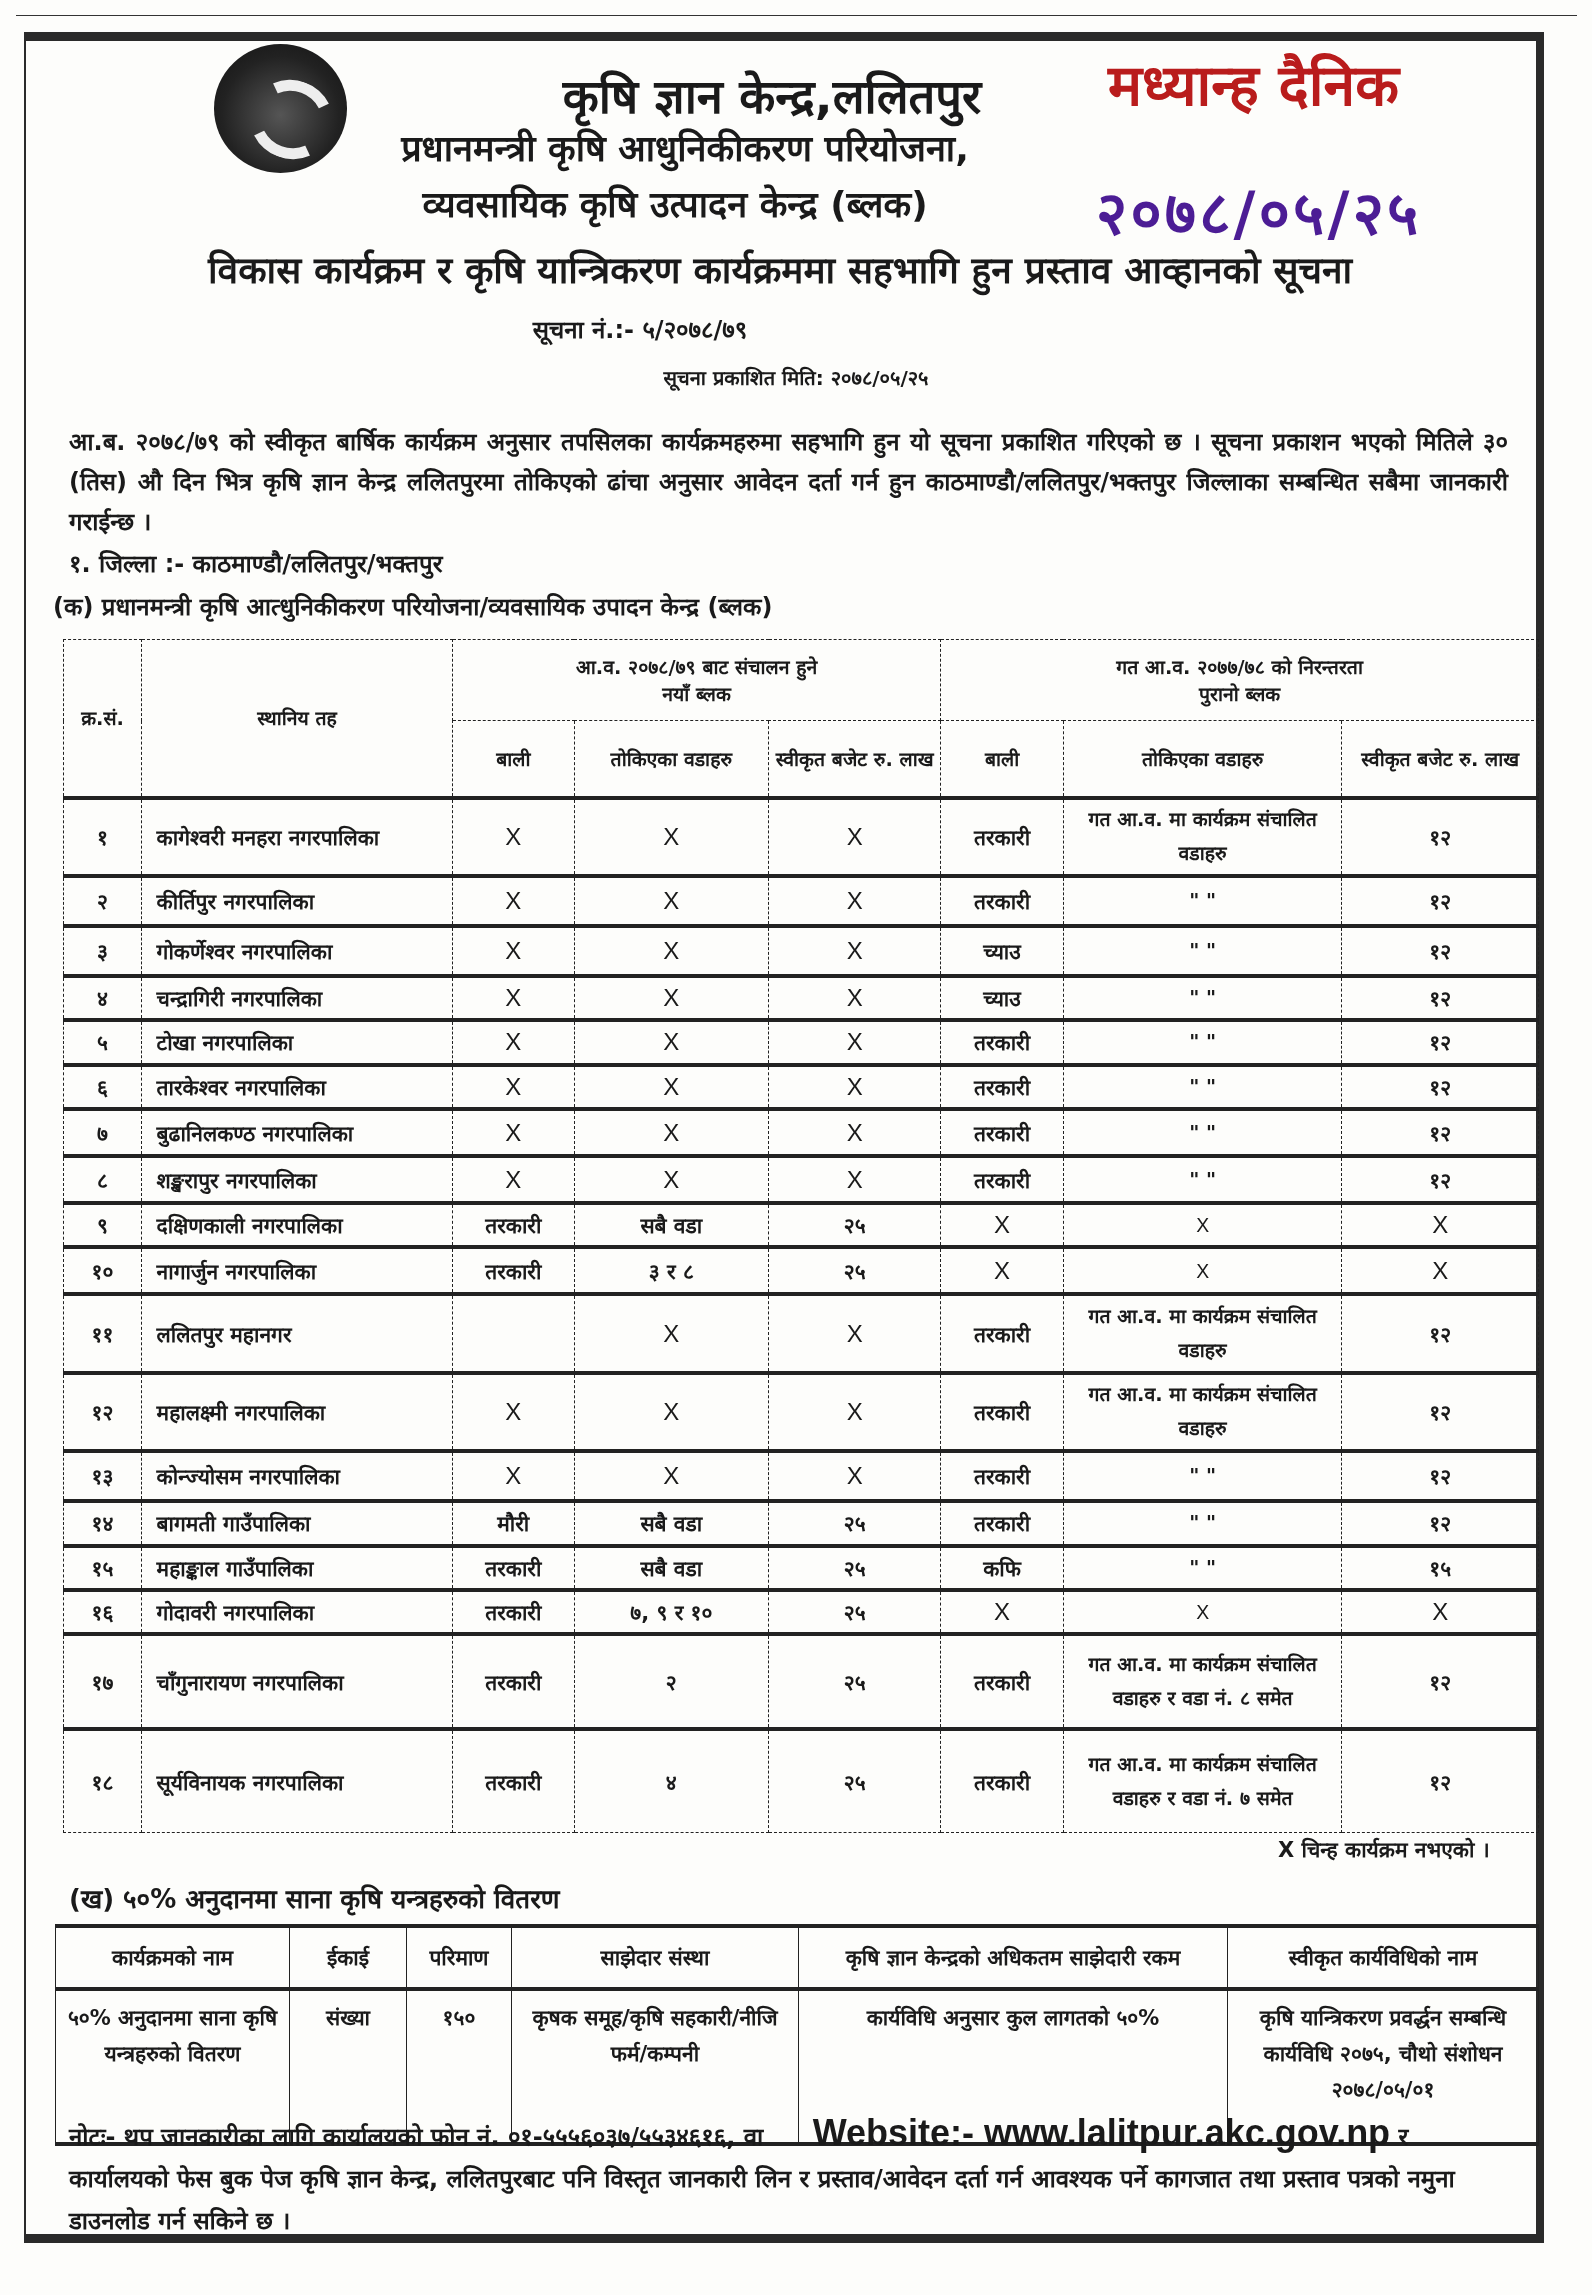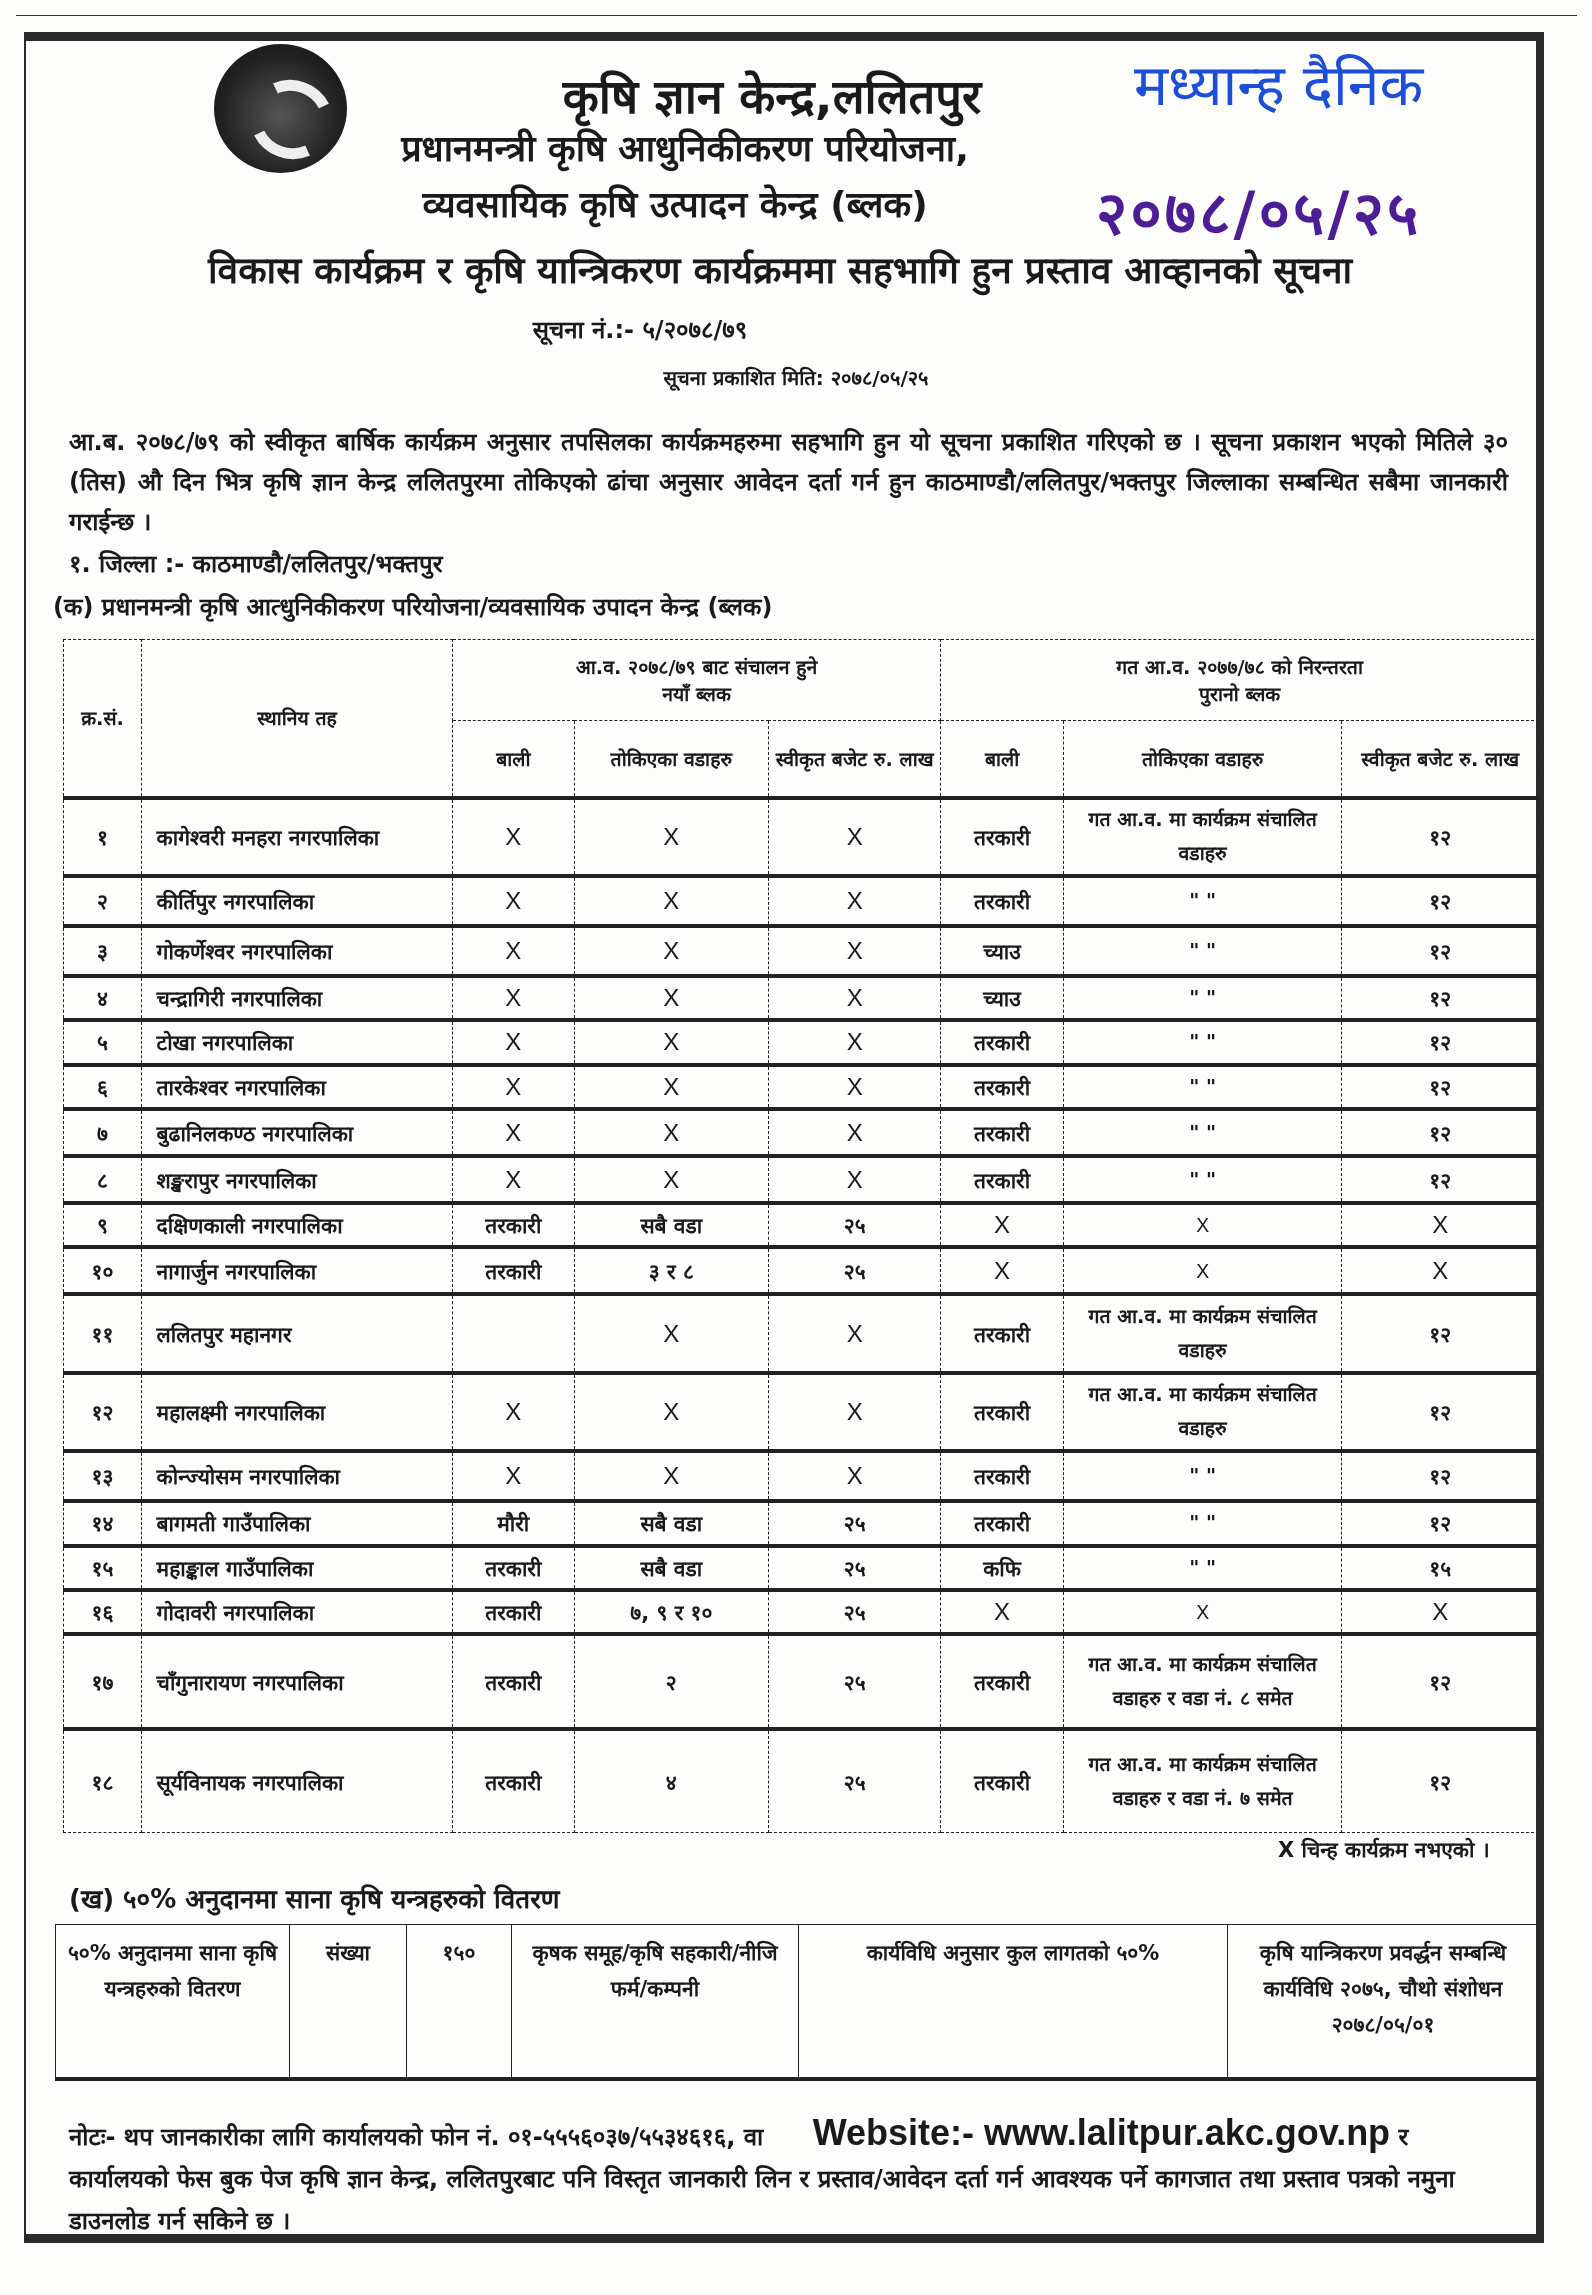--- a/index.html
+++ b/index.html
@@ -22,21 +22,21 @@
     position: absolute; left: 36px; top: 36px; width: 61px; height: 57px;
     border: 11.3px solid #eee; border-color: #eee transparent #eee transparent; border-radius: 50%;
     transform: rotate(20deg);
   }
   .h1 { position: absolute; top: 63px; left: 0; width: 1592px; text-align: center; font-size: 47px; font-weight: bold; }
   .h1 span { position: relative; left: -24px; }
   .h2 { position: absolute; top: 123px; left: 0; width: 1592px; text-align: center; font-size: 36px; font-weight: bold; padding-left: 43px; }
   .h2 span { position: relative; left: -154px; }
   .h3 { position: absolute; top: 179px; left: 0; width: 1592px; text-align: center; font-size: 36px; font-weight: bold; }
   .h3 span { position: relative; left: -121px; }
-  .stamp1 { position: absolute; left: 1108px; top: 44px; font-size: 57px; color: #1d4ed8; font-family: "DejaVu Serif", serif; font-weight: normal; margin-left: 26px; }
+  .stamp1 { position: absolute; left: 1108px; top: 44px; font-size: 57px; color: #b91c1c; font-family: "DejaVu Serif", serif; font-weight: bold; }
   .stamp2 { position: absolute; left: 1096px; top: 170px; font-size: 60px; color: #4c1d95; font-family: "DejaVu Serif", serif; font-weight: bold; letter-spacing: 3.2px; }
   .h4 { position: absolute; top: 243px; left: 0; width: 1592px; text-align: center; font-size: 37px; font-weight: bold; }
   .h4 span { position: relative; left: -16px; }
   .notice-no { position: absolute; top: 312px; left: 0; width: 1280px; text-align: center; font-size: 24px; font-weight: bold; }
   .notice-date { position: absolute; top: 364px; left: 0; width: 1592px; text-align: center; font-size: 20px; font-weight: bold; }
   .para { position: absolute; left: 69px; top: 422px; width: 1439px; font-size: 24px; font-weight: bold; line-height: 40px; text-align: justify; }
   .district { position: absolute; left: 69px; top: 546px; font-size: 24px; font-weight: bold; }
   .subhead-a { position: absolute; left: 53px; top: 589px; font-size: 24px; font-weight: bold; }
 
   table { border-collapse: collapse; position: absolute; }
@@ -306,20 +306,28 @@
 <table class="t2">
   <colgroup>
     <col style="width:234px">
       <col style="width:117px">
       <col style="width:105px">
       <col style="width:287px">
       <col style="width:429px">
       <col style="width:311px">
   </colgroup>
   <tbody>
+      <tr class="hdr">
+    <th>कार्यक्रमको नाम</th>
+    <th>ईकाई</th>
+    <th>परिमाण</th>
+    <th>साझेदार संस्था</th>
+    <th>कृषि ज्ञान केन्द्रको अधिकतम साझेदारी रकम</th>
+    <th>स्वीकृत कार्यविधिको नाम</th>
+  </tr>
   <tr class="body">
     <td>५०% अनुदानमा साना कृषि यन्त्रहरुको वितरण</td>
     <td>संख्या</td>
     <td>१५०</td>
     <td>कृषक समूह/कृषि सहकारी/नीजि फर्म/कम्पनी</td>
     <td>कार्यविधि अनुसार कुल लागतको ५०%</td>
     <td>कृषि यान्त्रिकरण प्रवर्द्धन सम्बन्धि कार्यविधि २०७५, चौथो संशोधन २०७८/०५/०१</td>
   </tr>
 </tbody>
   </table>

